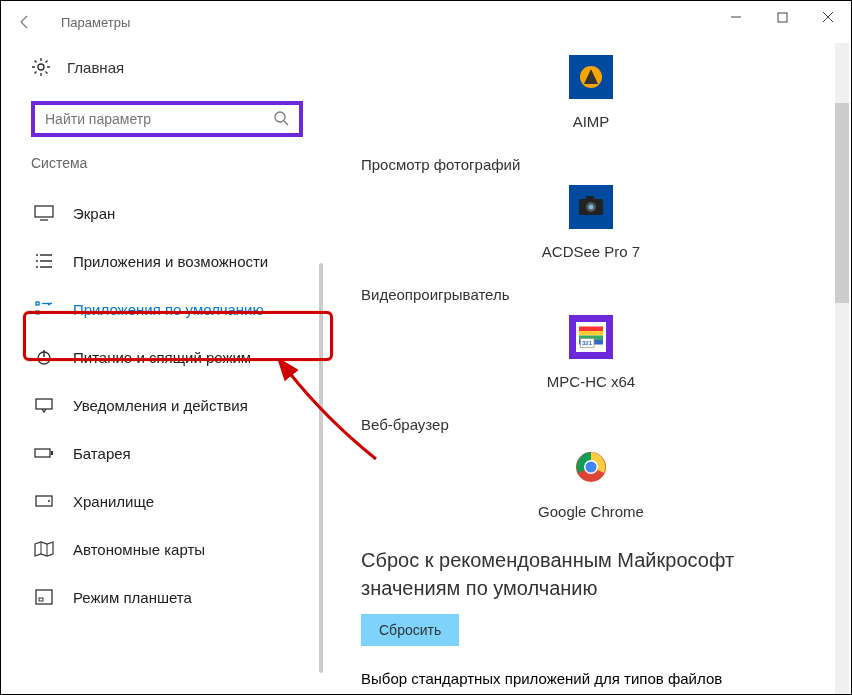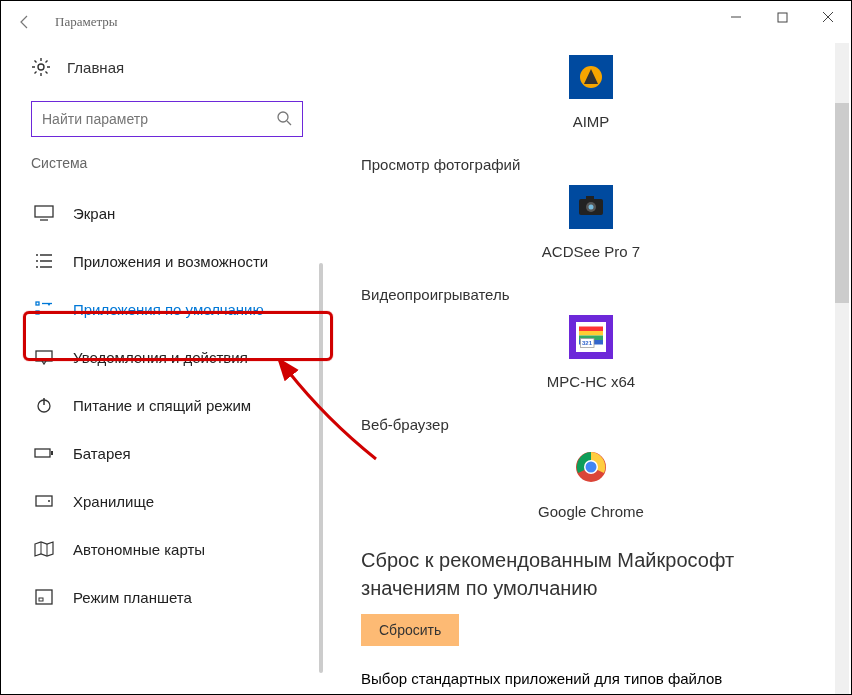--- a/index.html
+++ b/index.html
@@ -19,21 +19,21 @@
     display: flex;
     align-items: center;
     padding: 0 8px;
     color: #666;
   }
   .titlebar .back {
     width: 32px; height: 32px;
     display: flex; align-items: center; justify-content: center;
     font-size: 16px; color: #666;
   }
-  .titlebar .title { margin-left: 14px; font-size: 13px; font-family: Liberation Serif, serif; }
+  .titlebar .title { margin-left: 20px; font-size: 13px; }
   .winctrl {
     position: absolute; right: 0; top: 0;
     display: flex;
   }
   .winctrl div {
     width: 46px; height: 32px;
     display: flex; align-items: center; justify-content: center;
     color: #444; font-size: 13px;
   }
   .content { display: flex; height: calc(100% - 42px); }
@@ -43,21 +43,21 @@
     position: relative;
   }
   .home {
     display: flex; align-items: center;
     height: 40px; gap: 16px;
     font-size: 15px;
   }
   .home .icon { width: 20px; height: 20px; display:flex; align-items:center; justify-content:center; }
   .searchbox {
     margin: 14px 48px 18px 0;
-    border: 1px solid #6d28d9;
+    border: 4px solid #6d28d9;
     height: 36px;
     display: flex; align-items: center;
     padding: 0 10px;
     justify-content: space-between;
     color: #777;
   }
   .searchbox input {
     border: none; outline: none;
     font-size: 14px; color: #555;
     width: 220px;
@@ -113,21 +113,21 @@
   }
   .app-icon {
     width: 44px; height: 44px;
     display:flex; align-items:center; justify-content:center;
     font-size: 12px;
   }
   .app-name { font-size: 15px; }
   .reset-text { font-size: 20px; color: #333; margin-right: 40px; line-height: 1.4; }
   .reset-btn {
     margin-top: 12px;
-    background: #fdba74;
+    background: #7dd3fc;
     border: none;
     padding: 8px 18px;
     font-size: 14px;
     color: #333;
     cursor: pointer;
   }
   .link {
     color: #000000;
     font-size: 15px;
     margin-top: 24px;
@@ -244,36 +244,36 @@
               <rect x="1" y="10" width="3" height="3" stroke="#0078d7" stroke-width="1.3" fill="none"></rect>
               <line x1="7" y1="11.5" x2="17" y2="11.5" stroke="#0078d7" stroke-width="1.3"></line>
               <path d="M12 2 l4 0 l-2 3 z" fill="#0078d7"></path>
             </svg>
         </span>
         <span>Приложения по умолчанию</span>
       </div>
 
       <div class="nav-item">
         <span class="icon">
+          <svg width="18" height="18" viewBox="0 0 18 18">
+              <circle cx="9" cy="10" r="6" stroke="#333" stroke-width="1.3" fill="none"></circle>
+              <line x1="9" y1="2" x2="9" y2="9" stroke="#333" stroke-width="1.5"></line>
+            </svg>
+        </span>
+        <span>Питание и спящий режим</span>
+      </div>
+
+      <div class="nav-item">
+        <span class="icon">
           <svg width="18" height="16" viewBox="0 0 18 16">
               <rect x="1" y="2" width="16" height="10" stroke="#333" stroke-width="1.3" fill="none"></rect>
               <path d="M7 12 l2 3 l2 -3" stroke="#333" stroke-width="1.3" fill="none"></path>
             </svg>
         </span>
         <span>Уведомления и действия</span>
-      </div>
-
-      <div class="nav-item">
-        <span class="icon">
-          <svg width="18" height="18" viewBox="0 0 18 18">
-              <circle cx="9" cy="10" r="6" stroke="#333" stroke-width="1.3" fill="none"></circle>
-              <line x1="9" y1="2" x2="9" y2="9" stroke="#333" stroke-width="1.5"></line>
-            </svg>
-        </span>
-        <span>Питание и спящий режим</span>
       </div>
 
       <div class="nav-item">
         <span class="icon">
           <svg width="20" height="12" viewBox="0 0 20 12">
               <rect x="1" y="2" width="15" height="8" stroke="#333" stroke-width="1.3" fill="none"></rect>
               <rect x="17" y="4" width="2" height="4" fill="#333"></rect>
             </svg>
         </span>
         <span>Батарея</span>

